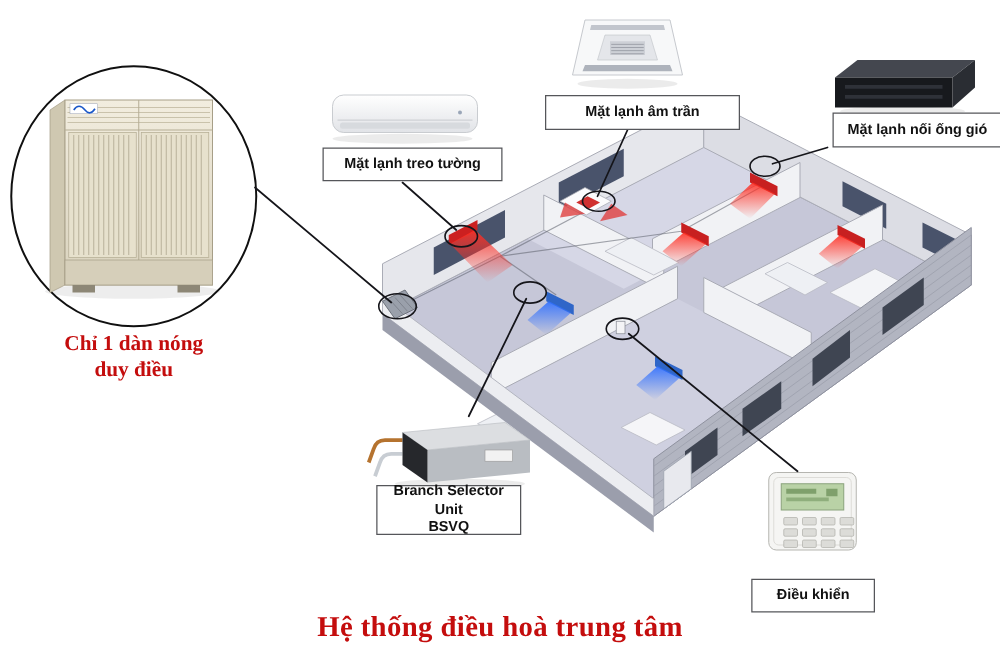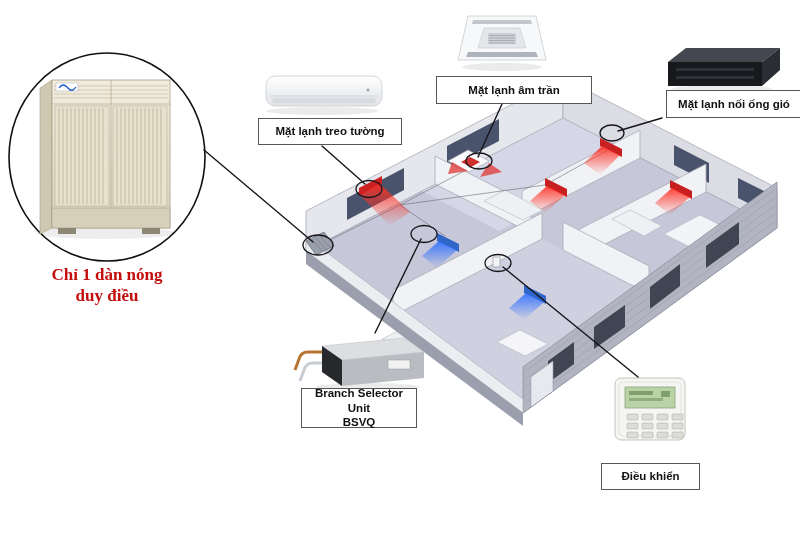--- a/index.html
+++ b/index.html
@@ -294,14 +294,15 @@
   <span>BSVQ</span>
 </div>
 
 <div class="callout-label" style="left:601px;top:443px;width:99px;height:27px;margin-top:20px;">Điều khiển</div>
 
 <div class="red-caption">
   <div>Chỉ 1 dàn nóng</div>
   <div>duy điều</div>
 </div>
 
+<div class="main-title">Hệ thống điều hoà trung tâm</div>
 
 </div>
 
 </body></html>

